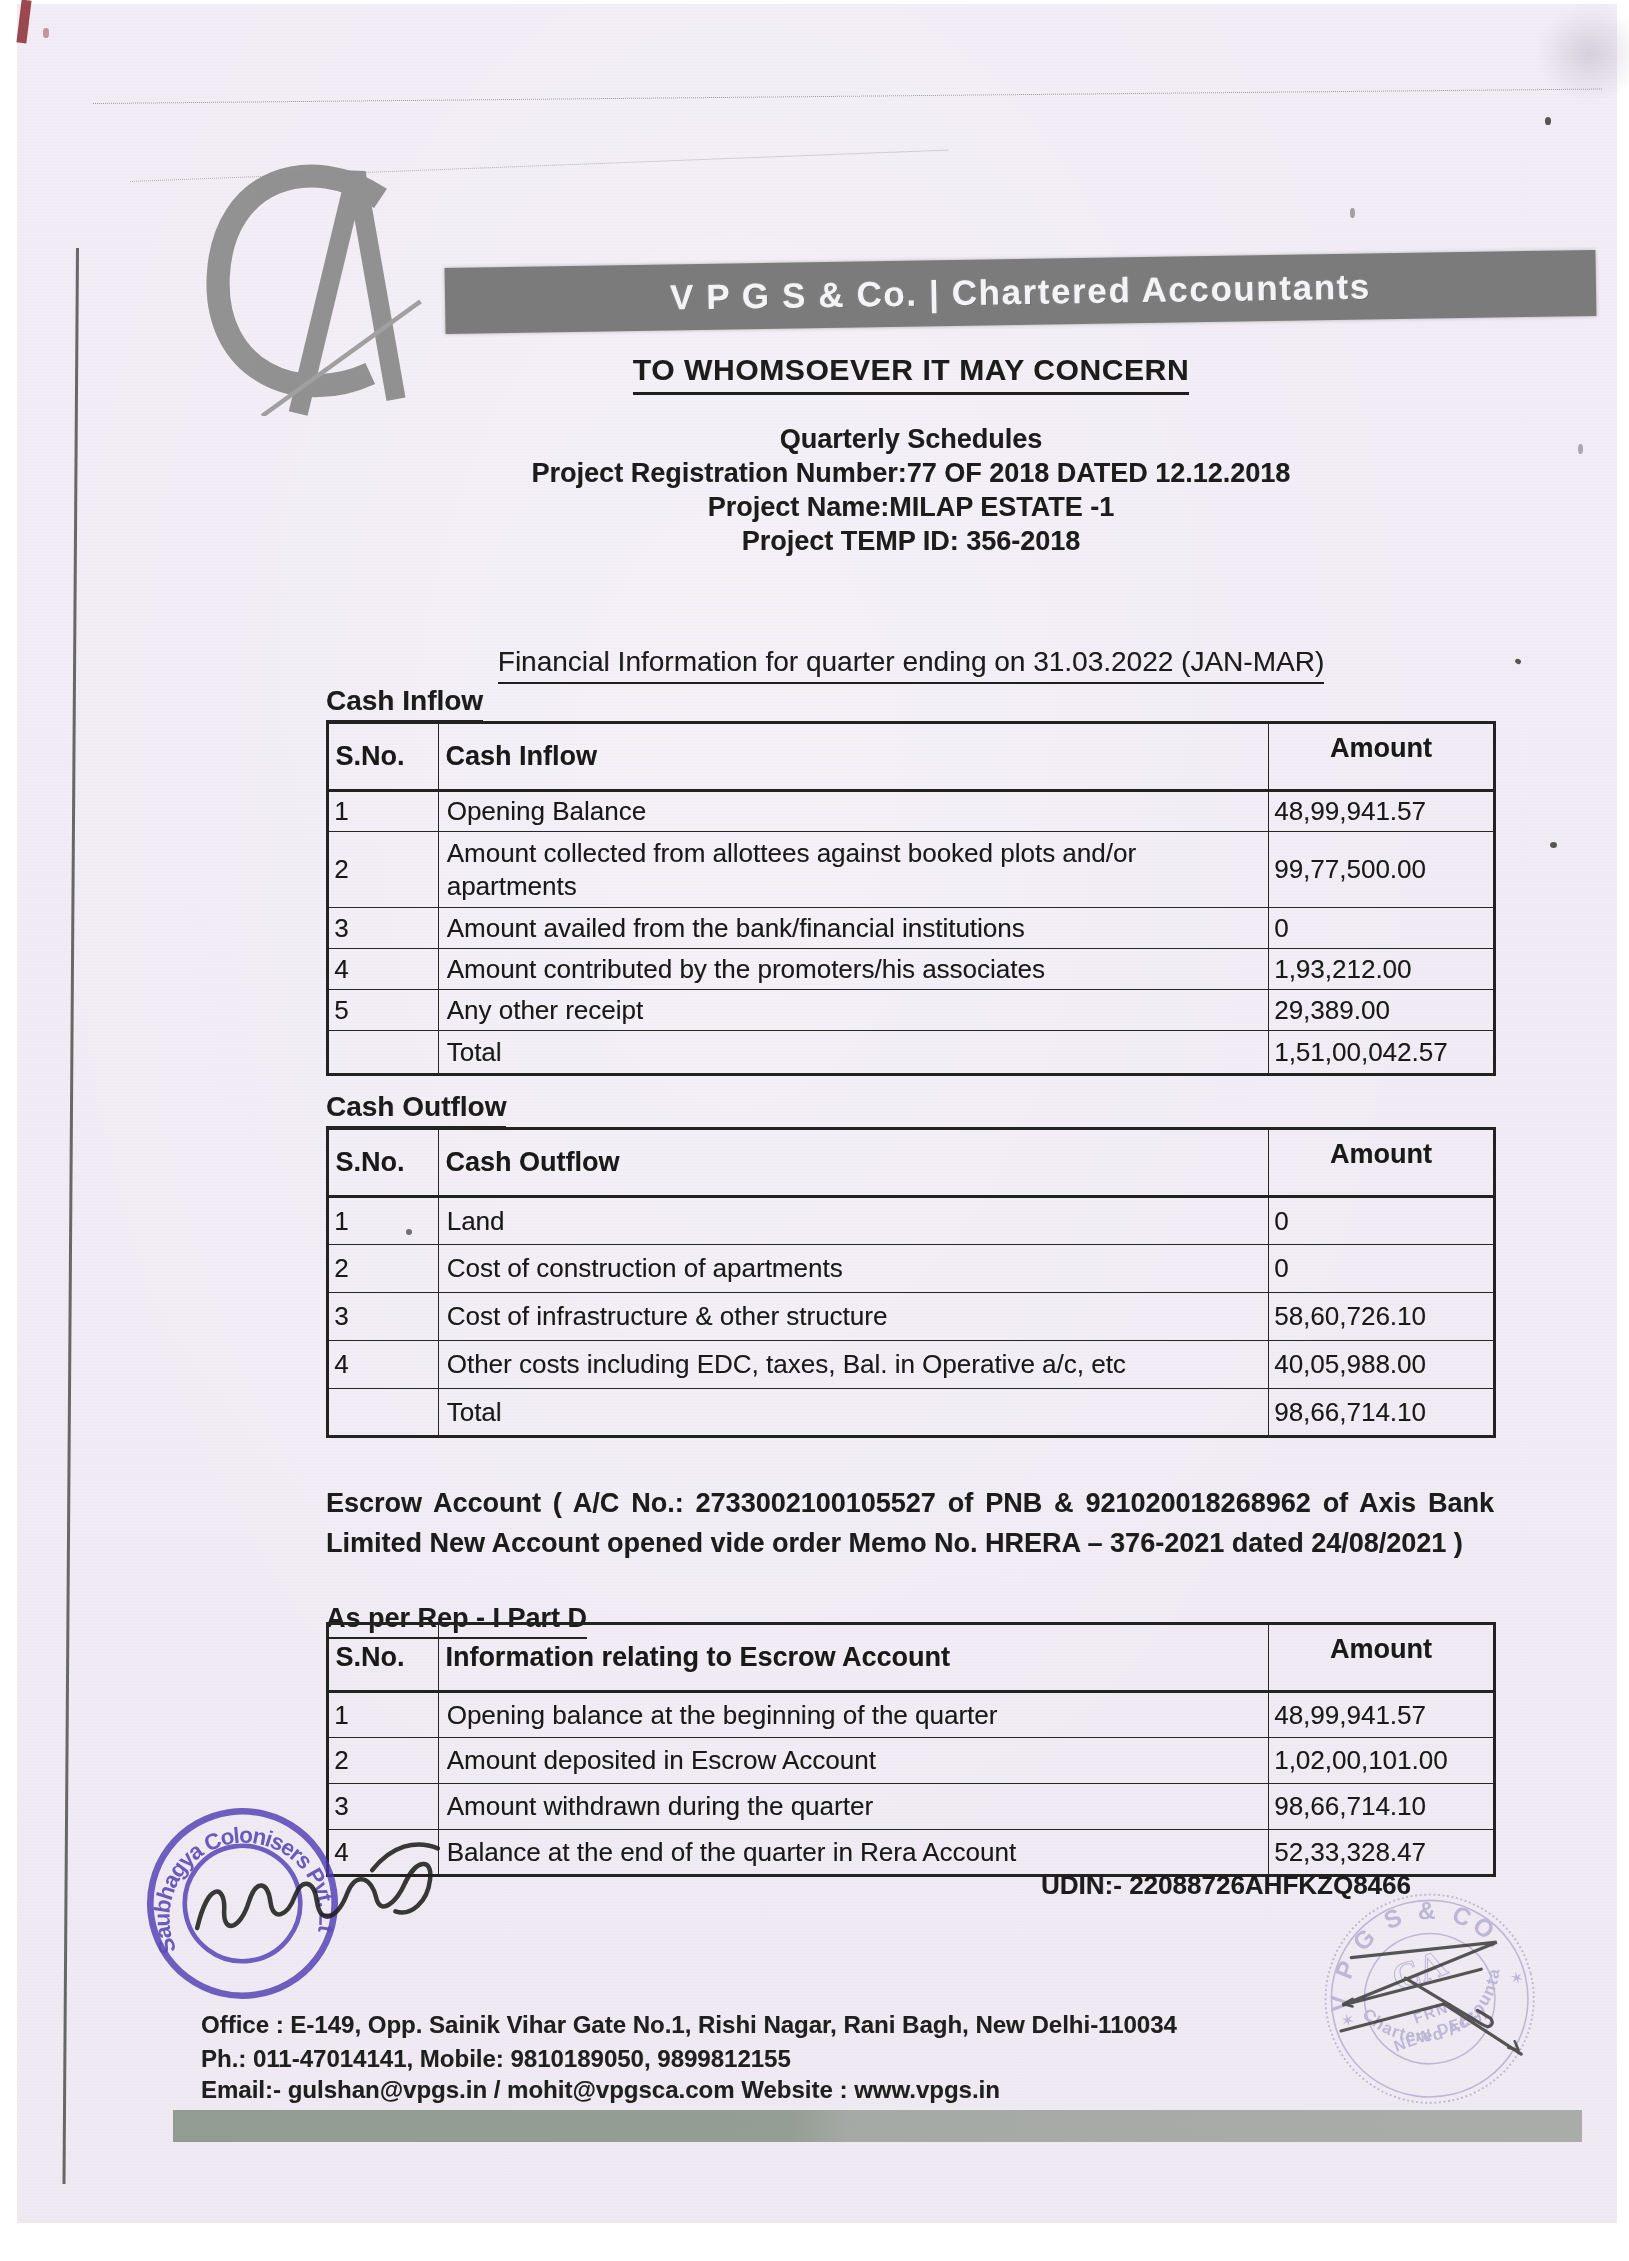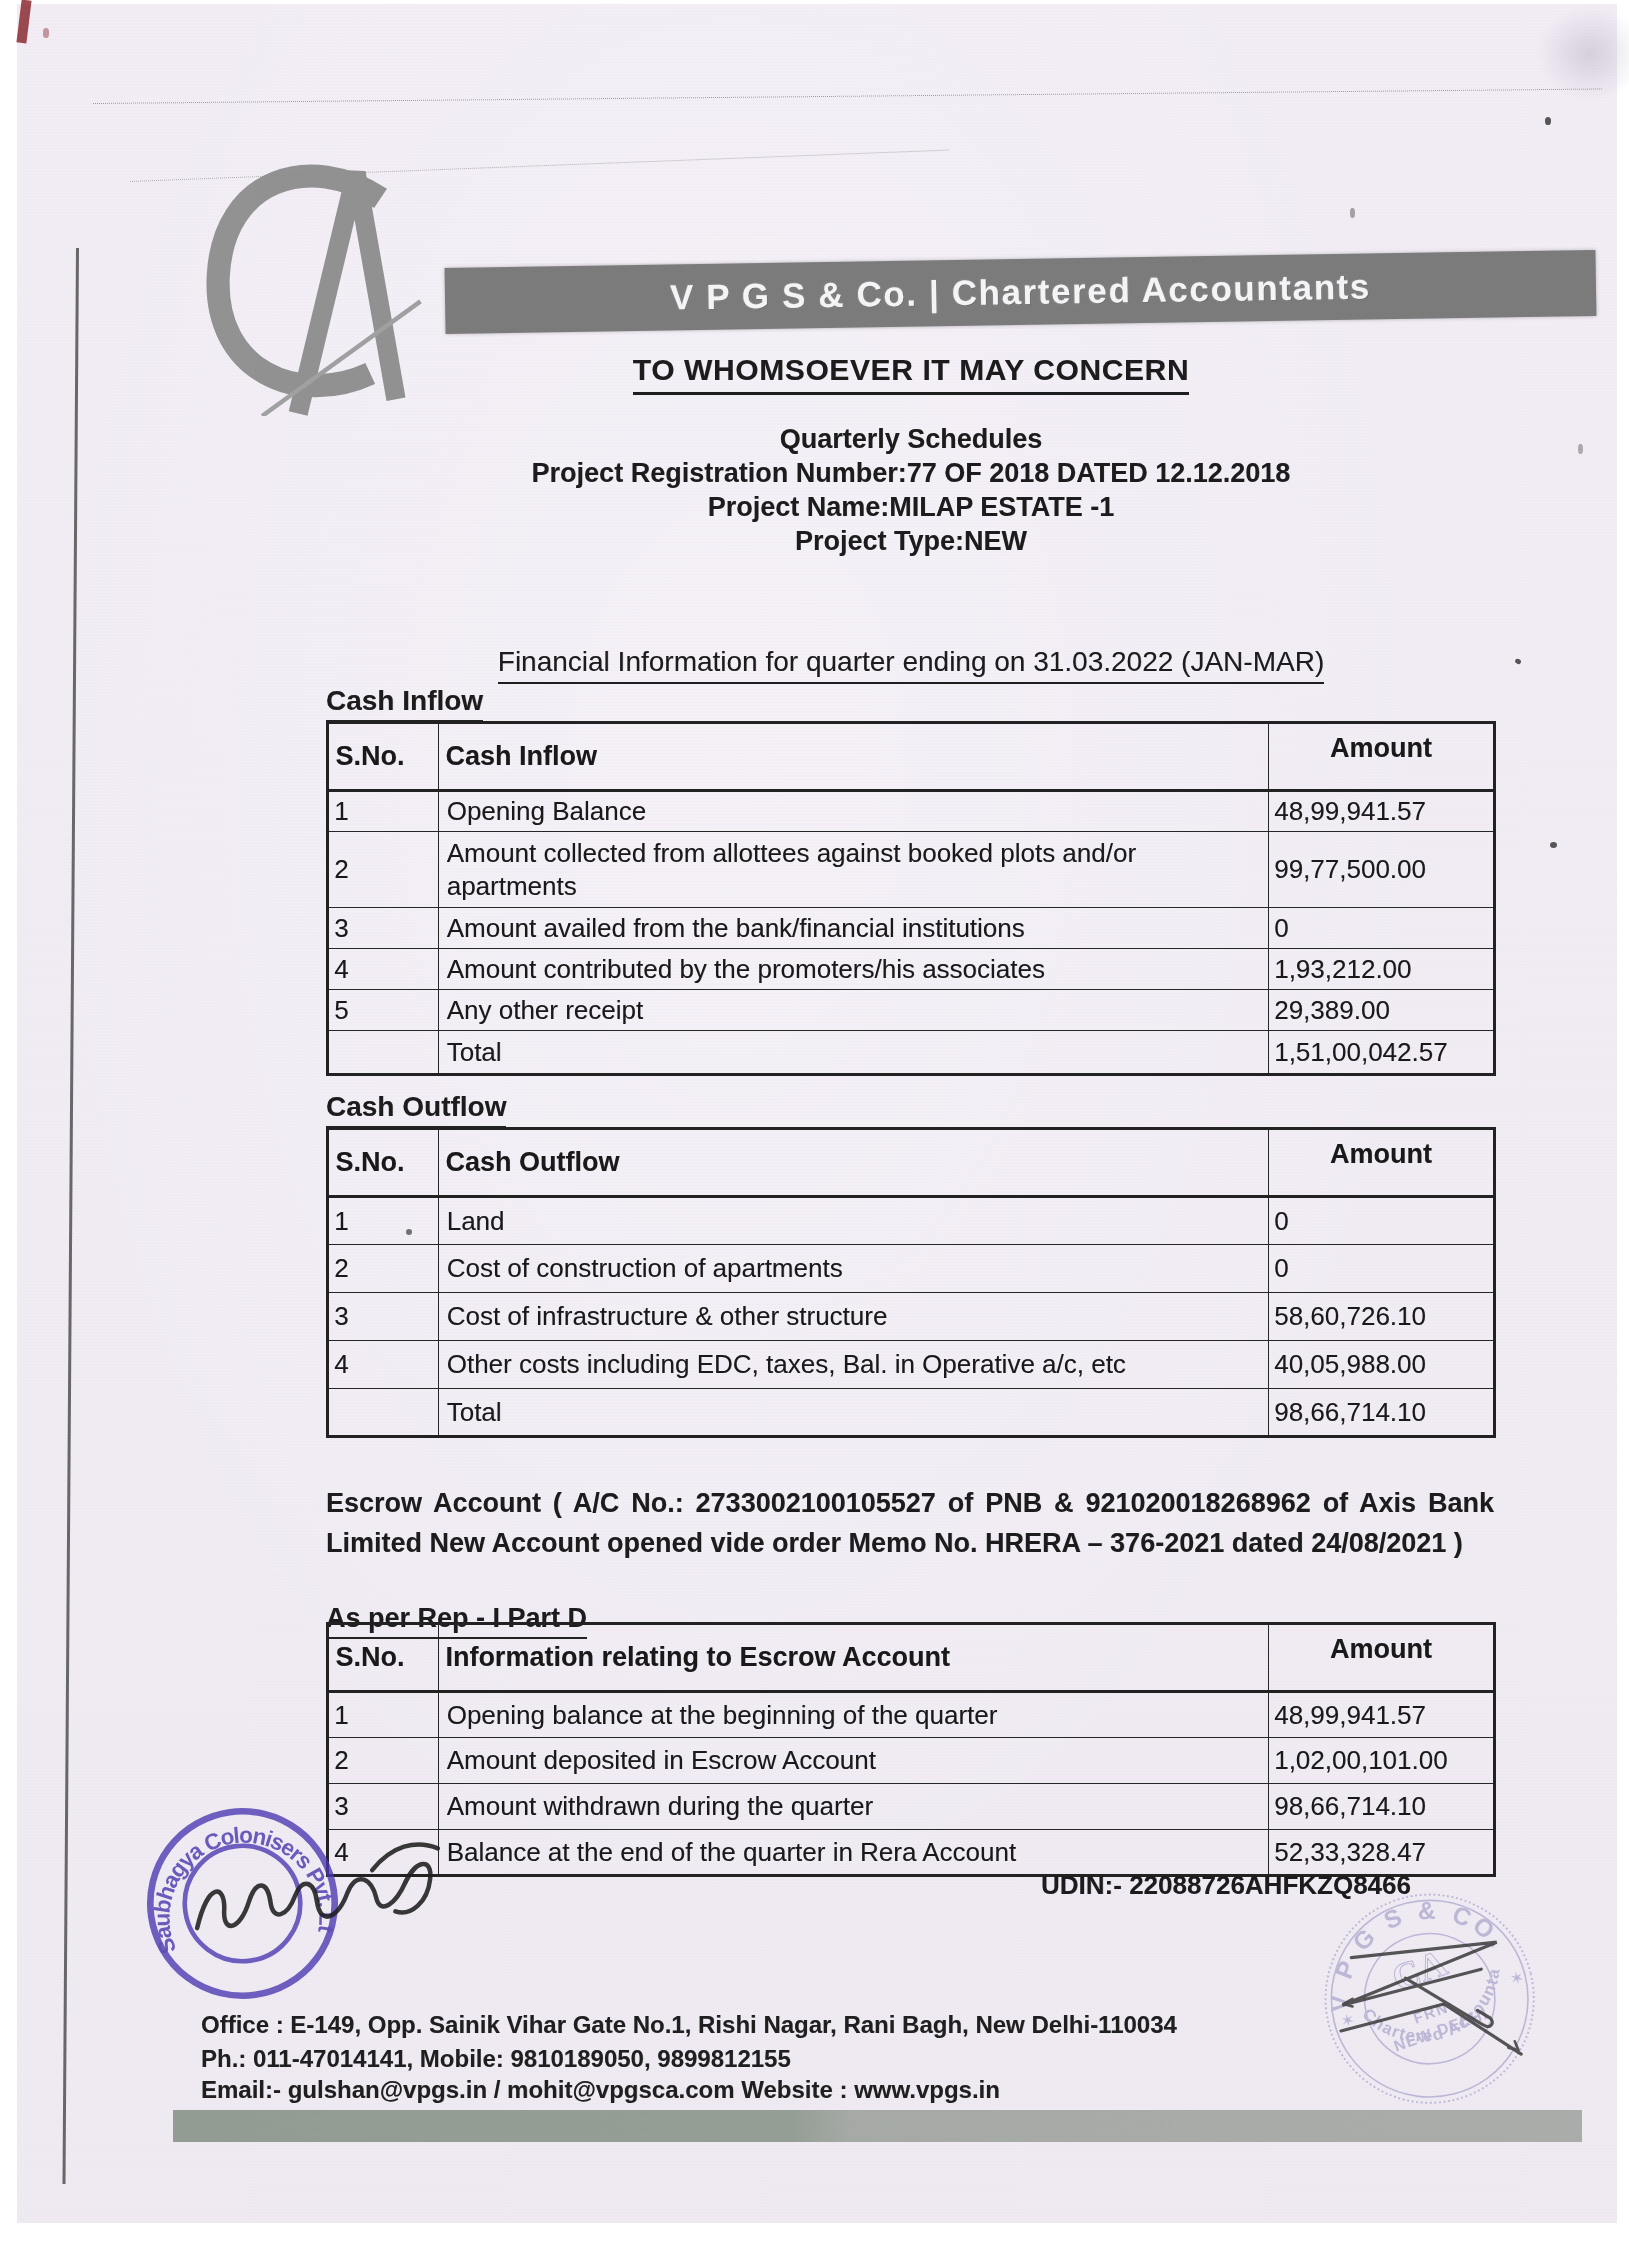--- a/index.html
+++ b/index.html
@@ -148,21 +148,21 @@
   <span class="banner-text doc-text">V P G S &amp; Co. | Chartered Accountants</span>
 </div>
 
 <div class="center-block doc-text" id="doc-title">
   <span class="ul-thick">TO WHOMSOEVER IT MAY CONCERN</span>
 </div>
 <div class="center-block doc-text" id="meta-block">
   <div>Quarterly Schedules</div>
   <div>Project Registration Number:77 OF 2018 DATED 12.12.2018</div>
   <div>Project Name:MILAP ESTATE -1</div>
-  <div>Project Type:NEW</div>
+  <div>Project TEMP ID: 356-2018</div>
 </div>
 
 <div class="center-block doc-text" id="section-heading">
   <span class="ul-thick">Financial Information for quarter ending on 31.03.2022 (JAN-MAR)</span>
 </div>
 
 <div class="table-label doc-text" style="top:685px;">
   <span>Cash Inflow</span>
 </div>
 <table class="fin-table doc-text" id="inflow-table" style="top:721px;">

